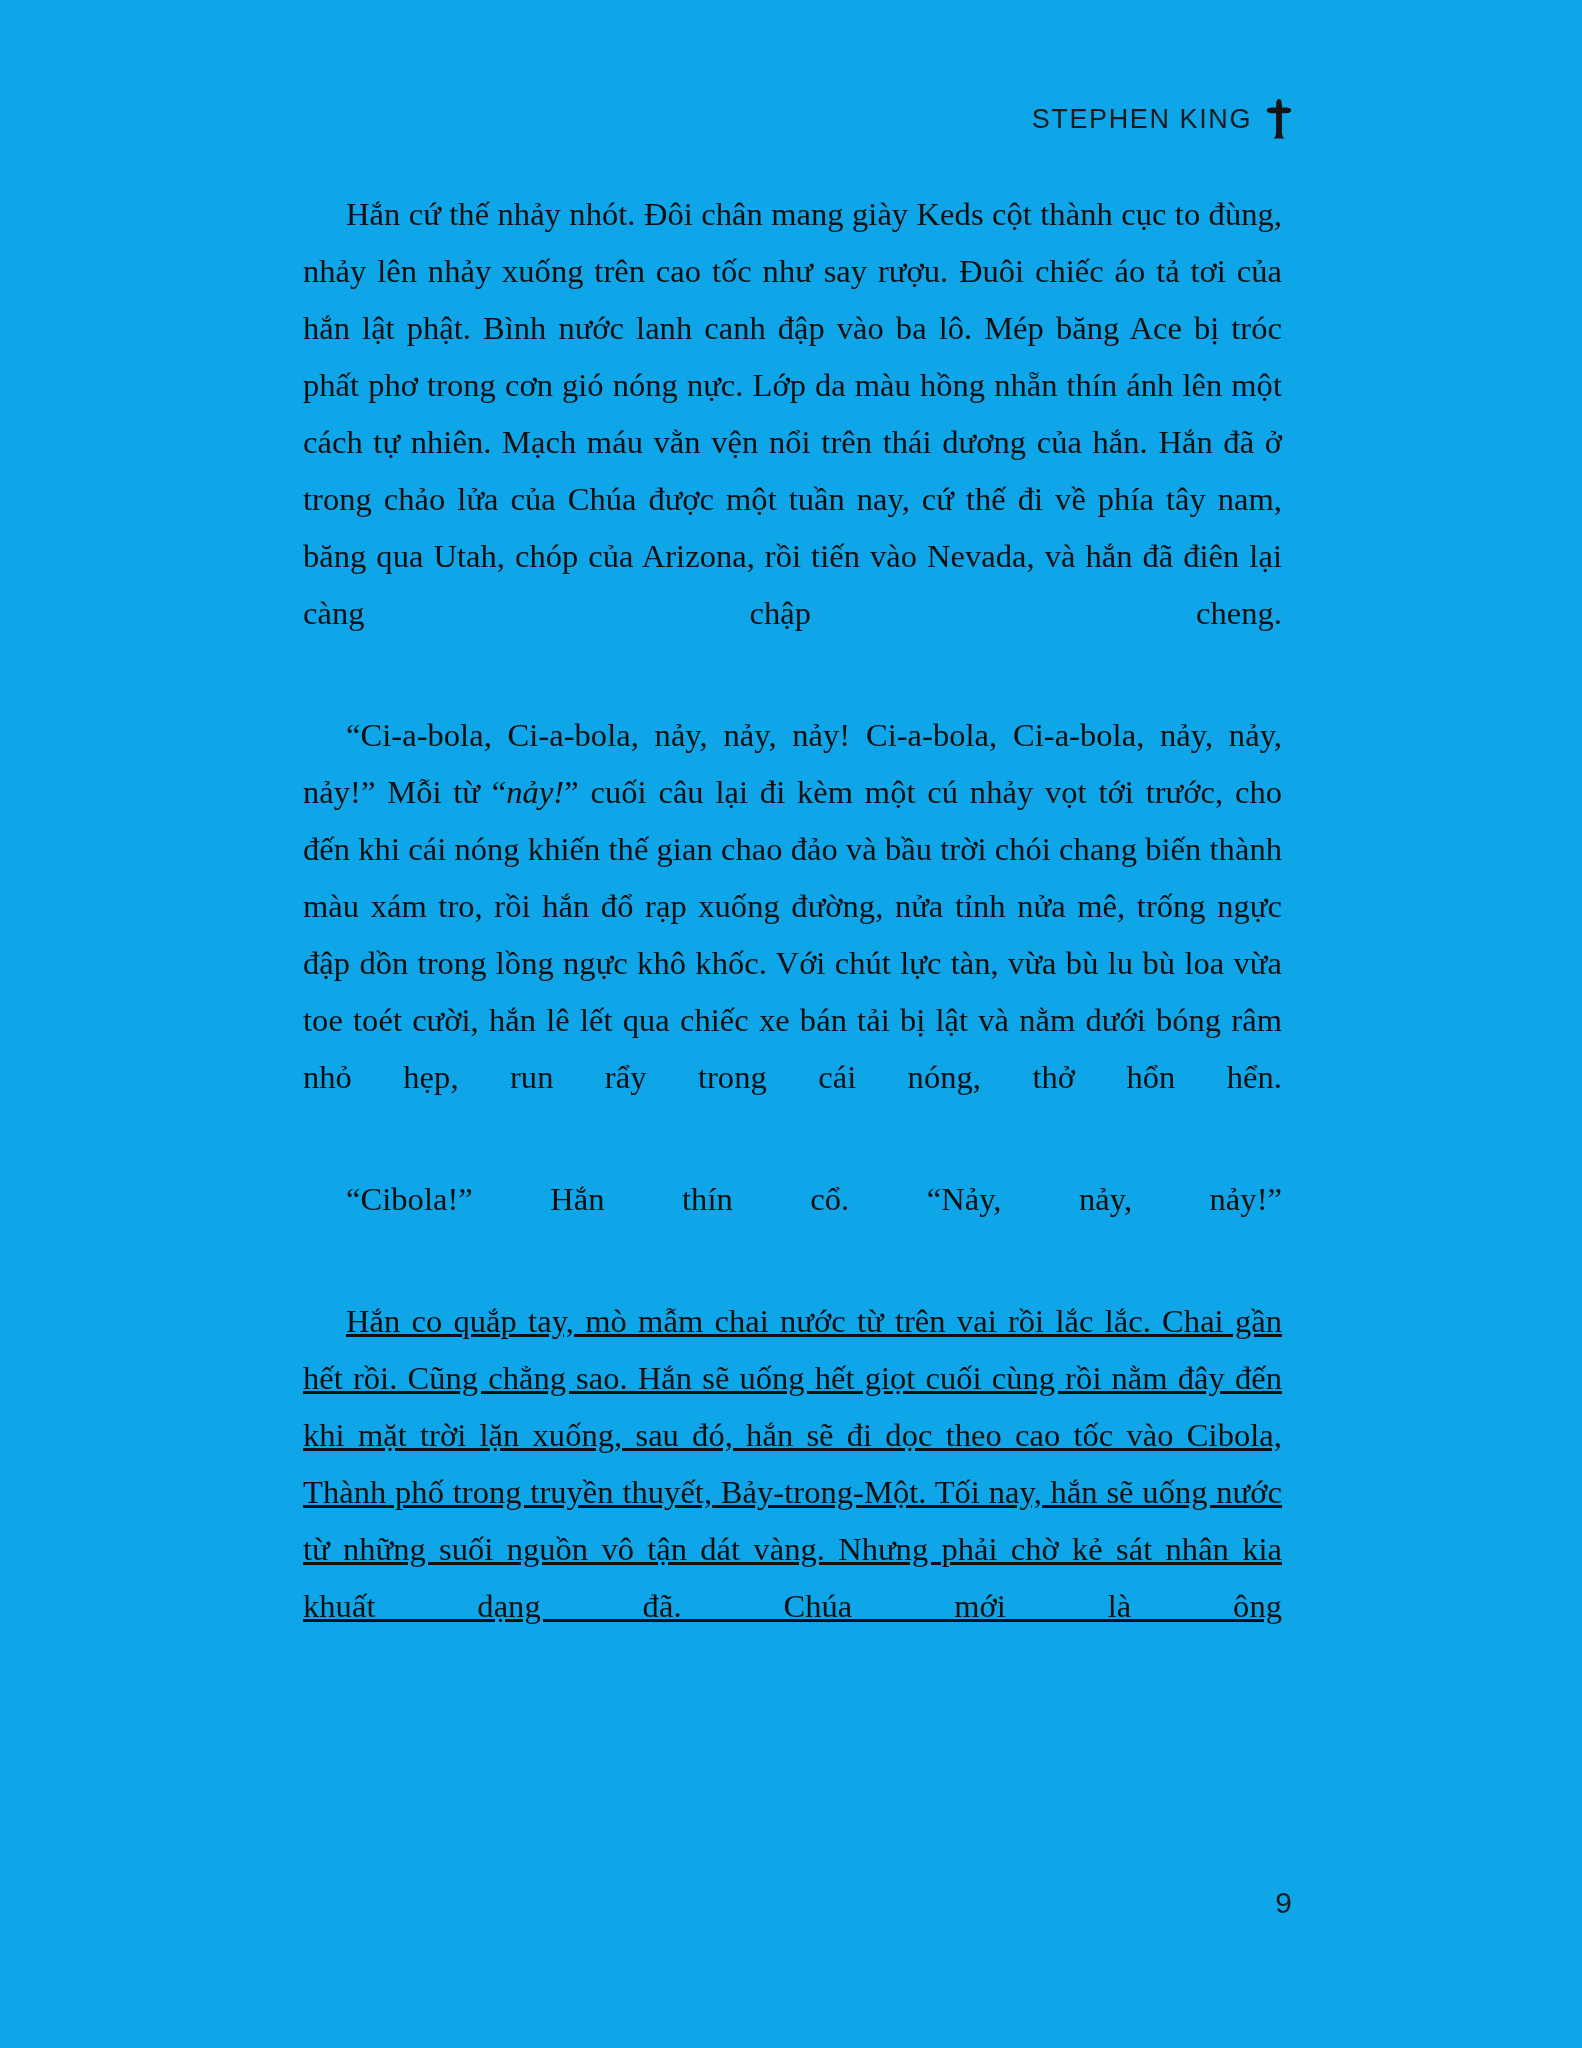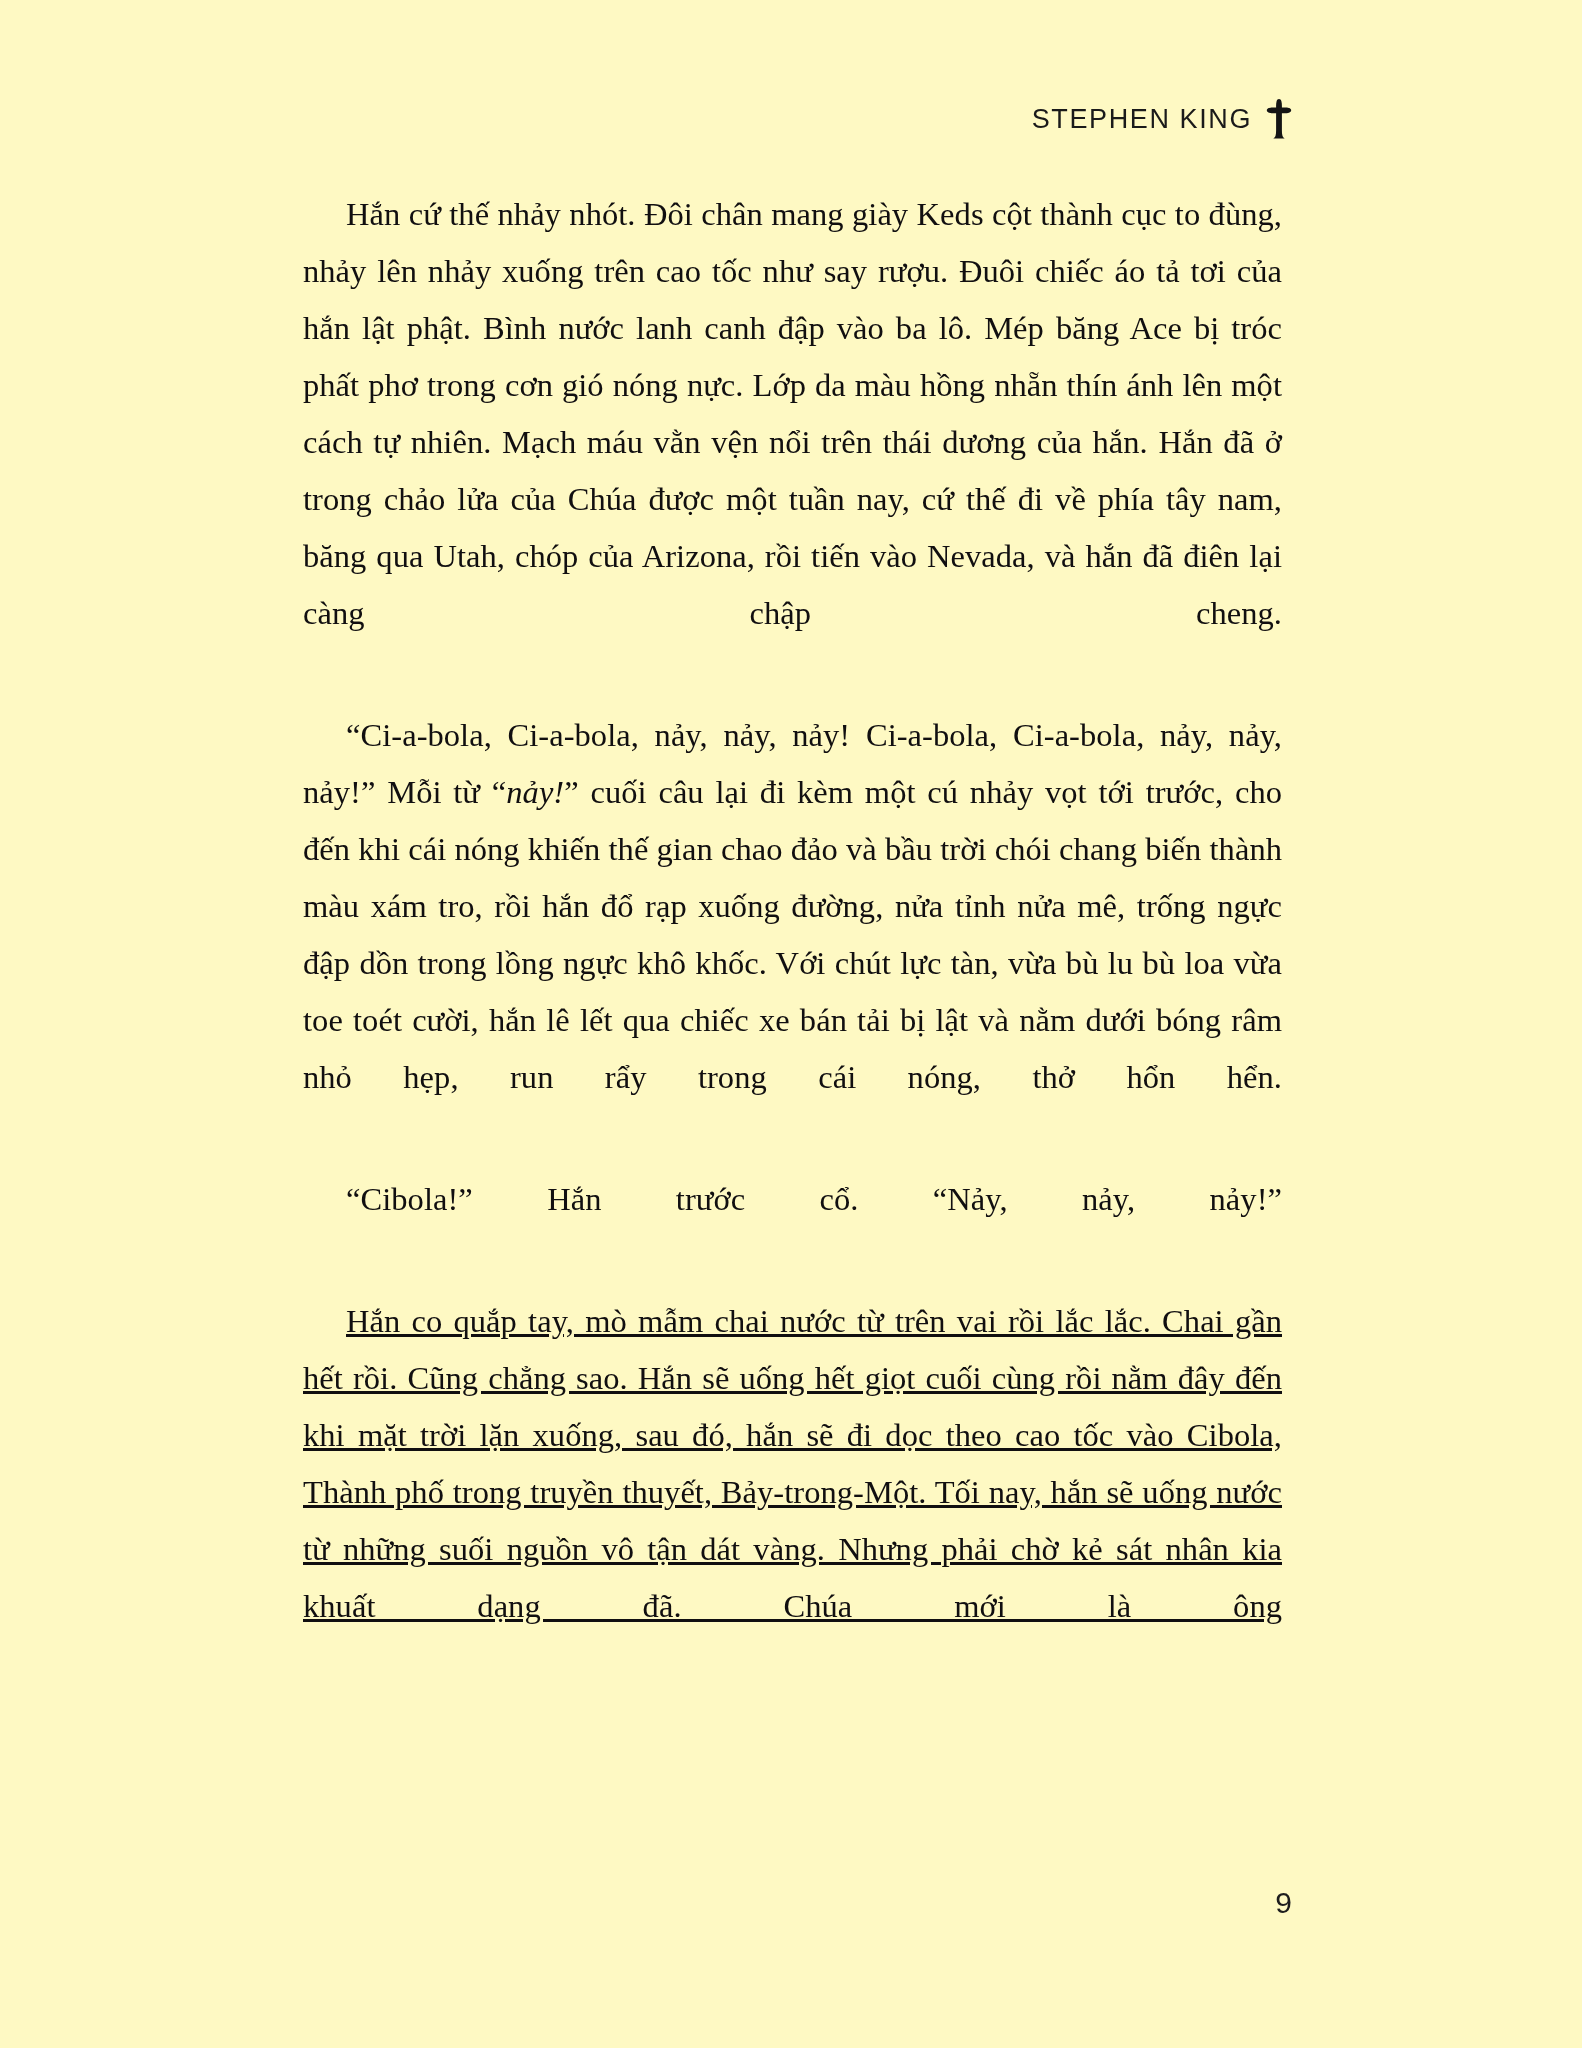--- a/index.html
+++ b/index.html
@@ -12,21 +12,21 @@
     background: #ffffff;
     font-family: "Liberation Serif", "DejaVu Serif", serif;
     color: #100f0f;
     position: relative;
     overflow: hidden;
   }
 
   .page {
     position: absolute;
     inset: 0;
-    background: #fef9c3;
+    background: #0ea5e9;
   }
 
   
   .running-head {
     position: absolute;
     top: 96px;
     right: 290px;
     display: flex;
     align-items: center;
     gap: 14px;
@@ -136,21 +136,21 @@
     </span>
   </div>
 
   <div class="textblock">
 
     <p class="para">Hắn cứ thế nhảy nhót. Đôi chân mang giày Keds cột thành cục to đùng, nhảy lên nhảy xuống trên cao tốc như say rượu. Đuôi chiếc áo tả tơi của hắn lật phật. Bình nước lanh canh đập vào ba lô. Mép băng Ace bị tróc phất phơ trong cơn gió nóng nực. Lớp da màu hồng nhẵn thín ánh lên một cách tự nhiên. Mạch máu vằn vện nổi trên thái dương của hắn. Hắn đã ở trong chảo lửa của Chúa được một tuần nay, cứ thế đi về phía tây nam, băng qua Utah, chóp của Arizona, rồi tiến vào Nevada, và hắn đã điên lại càng chập cheng.</p>
 
 
     <p class="para"><span>“Ci-a-bola, Ci-a-bola, nảy, nảy, nảy! Ci-a-bola, Ci-a-bola, nảy, nảy, nảy!” Mỗi từ “</span><em class="it">nảy!</em><span>” cuối câu lại đi kèm một cú nhảy vọt tới trước, cho đến khi cái nóng khiến thế gian chao đảo và bầu trời chói chang biến thành màu xám tro, rồi hắn đổ rạp xuống đường, nửa tỉnh nửa mê, trống ngực đập dồn trong lồng ngực khô khốc. Với chút lực tàn, vừa bù lu bù loa vừa toe toét cười, hắn lê lết qua chiếc xe bán tải bị lật và nằm dưới bóng râm nhỏ hẹp, run rẩy trong cái nóng, thở hổn hển.</span></p>
 
-    <p class="para">“Cibola!” Hắn trước cổ. “Nảy, nảy, nảy!”</p>
+    <p class="para">“Cibola!” Hắn thín cổ. “Nảy, nảy, nảy!”</p>
 
     <p class="para">Hắn co quắp tay, mò mẫm chai nước từ trên vai rồi lắc lắc. Chai gần hết rồi. Cũng chẳng sao. Hắn sẽ uống hết giọt cuối cùng rồi nằm đây đến khi mặt trời lặn xuống, sau đó, hắn sẽ đi dọc theo cao tốc vào Cibola, Thành phố trong truyền thuyết, Bảy-trong-Một. Tối nay, hắn sẽ uống nước từ những suối nguồn vô tận dát vàng. Nhưng phải chờ kẻ sát nhân kia khuất dạng đã. Chúa mới là ông</p>
 
   </div>
 
   <div class="folio">9</div>
 
 </div>
 
 </body></html>

